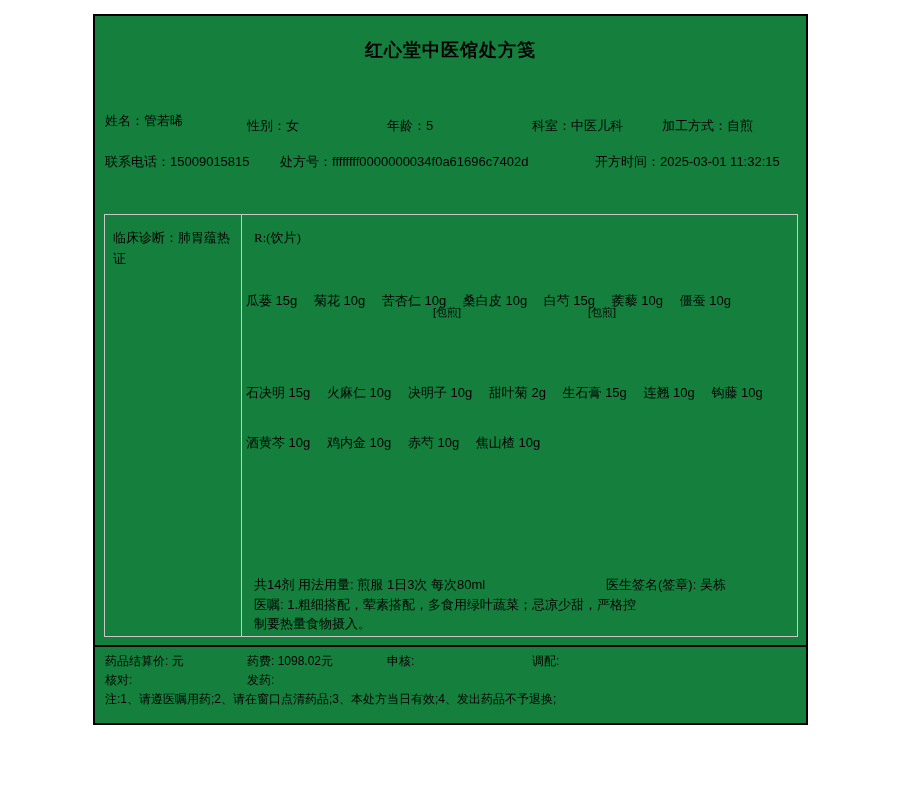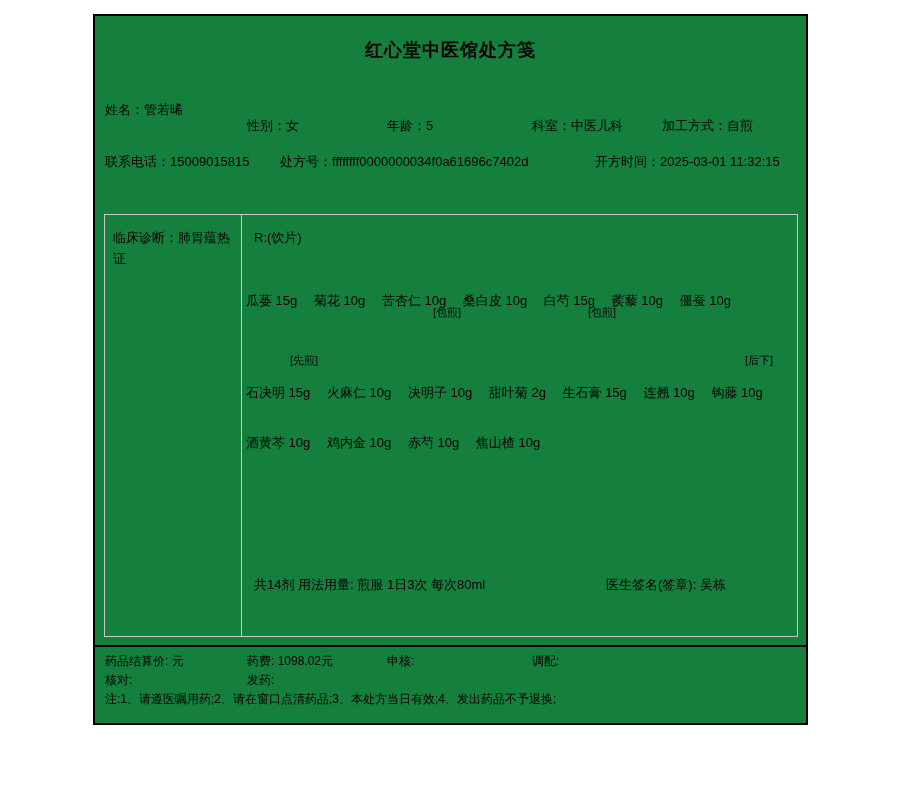--- a/index.html
+++ b/index.html
@@ -61,20 +61,21 @@
     top: 0;
     right: 0;
     bottom: 0;
     font-size: 13px;
   }
   .rx-header {
     position: absolute;
     left: 11px;
     top: 14px;
     white-space: nowrap;
+    font-family: Liberation Serif, serif;
   }
   .herb-line {
     position: absolute;
     left: 3px;
     white-space: nowrap;
     margin-top: 13px;
   }
   .herb-line .herb { margin-right: 13px; }
   .tag-row {
     position: absolute;
@@ -119,21 +120,21 @@
     white-space: nowrap;
   }
 </style>
 </head>
 <body>
 
 <div class="sheet">
 
   <div class="title">红心堂中医馆处方笺</div>
 
-  <div class="info-item" style="left:10px; top:85px"><span>姓名：</span><span>管若晞</span></div>
+  <div class="info-item" style="left:10px; top:96px"><span>姓名：</span><span>管若晞</span></div>
   <div class="info-item" style="left:152px; top:101px"><span>性别：</span><span>女</span></div>
   <div class="info-item" style="left:292px; top:101px"><span>年龄：</span><span>5</span></div>
   <div class="info-item" style="left:437px; top:101px"><span>科室：</span><span>中医儿科</span></div>
   <div class="info-item" style="left:567px; top:101px"><span>加工方式：</span><span>自煎</span></div>
 
   <div class="info-item" style="left:10px; top:137px"><span>联系电话：</span><span>15009015815</span></div>
   <div class="info-item" style="left:185px; top:137px"><span>处方号：</span><span>ffffffff0000000034f0a61696c7402d</span></div>
   <div class="info-item" style="left:500px; top:137px"><span>开方时间：</span><span>2025-03-01 11:32:15</span></div>
 
   <div class="rx-table">
@@ -152,24 +153,20 @@
         <span class="herb">蒺藜 10g</span>
         <span class="herb">僵蚕 10g</span>
       </div>
 
       <div class="tag-row" style="top:90px">
         <span class="tag" style="left:179px">[包煎]</span>
         <span class="tag" style="left:334px">[包煎]</span>
       </div>
 
 
-      <div class="tag-row" style="top:138px">
-        <span class="tag" style="left:36px">[先煎]</span>
-        <span class="tag" style="left:491px">[后下]</span>
-      </div>
 
       <div class="herb-line" style="top:156px">
         <span class="herb">石决明 15g</span>
         <span class="herb">火麻仁 10g</span>
         <span class="herb">决明子 10g</span>
         <span class="herb">甜叶菊 2g</span>
         <span class="herb">生石膏 15g</span>
         <span class="herb">连翘 10g</span>
         <span class="herb">钩藤 10g</span>
       </div>
@@ -179,20 +176,21 @@
         <span class="herb">鸡内金 10g</span>
         <span class="herb">赤芍 10g</span>
         <span class="herb">焦山楂 10g</span>
       </div>
 
       <div class="usage-row">
         <span>共14剂 用法用量: 煎服 1日3次 每次80ml</span>
         <span class="sig">医生签名(签章): 吴栋</span>
       </div>
 
+      <div class="remark">医嘱: 1.粗细搭配，荤素搭配，多食用绿叶蔬菜；忌凉少甜，严格控制要热量食物摄入。</div>
     </div>
   </div>
 
   <div class="footer-sep"></div>
 
   <div class="f-item" style="left:10px; top:637px">药品结算价: 元</div>
   <div class="f-item" style="left:152px; top:637px">药费: 1098.02元</div>
   <div class="f-item" style="left:292px; top:637px">申核:</div>
   <div class="f-item" style="left:437px; top:637px">调配:</div>
 

